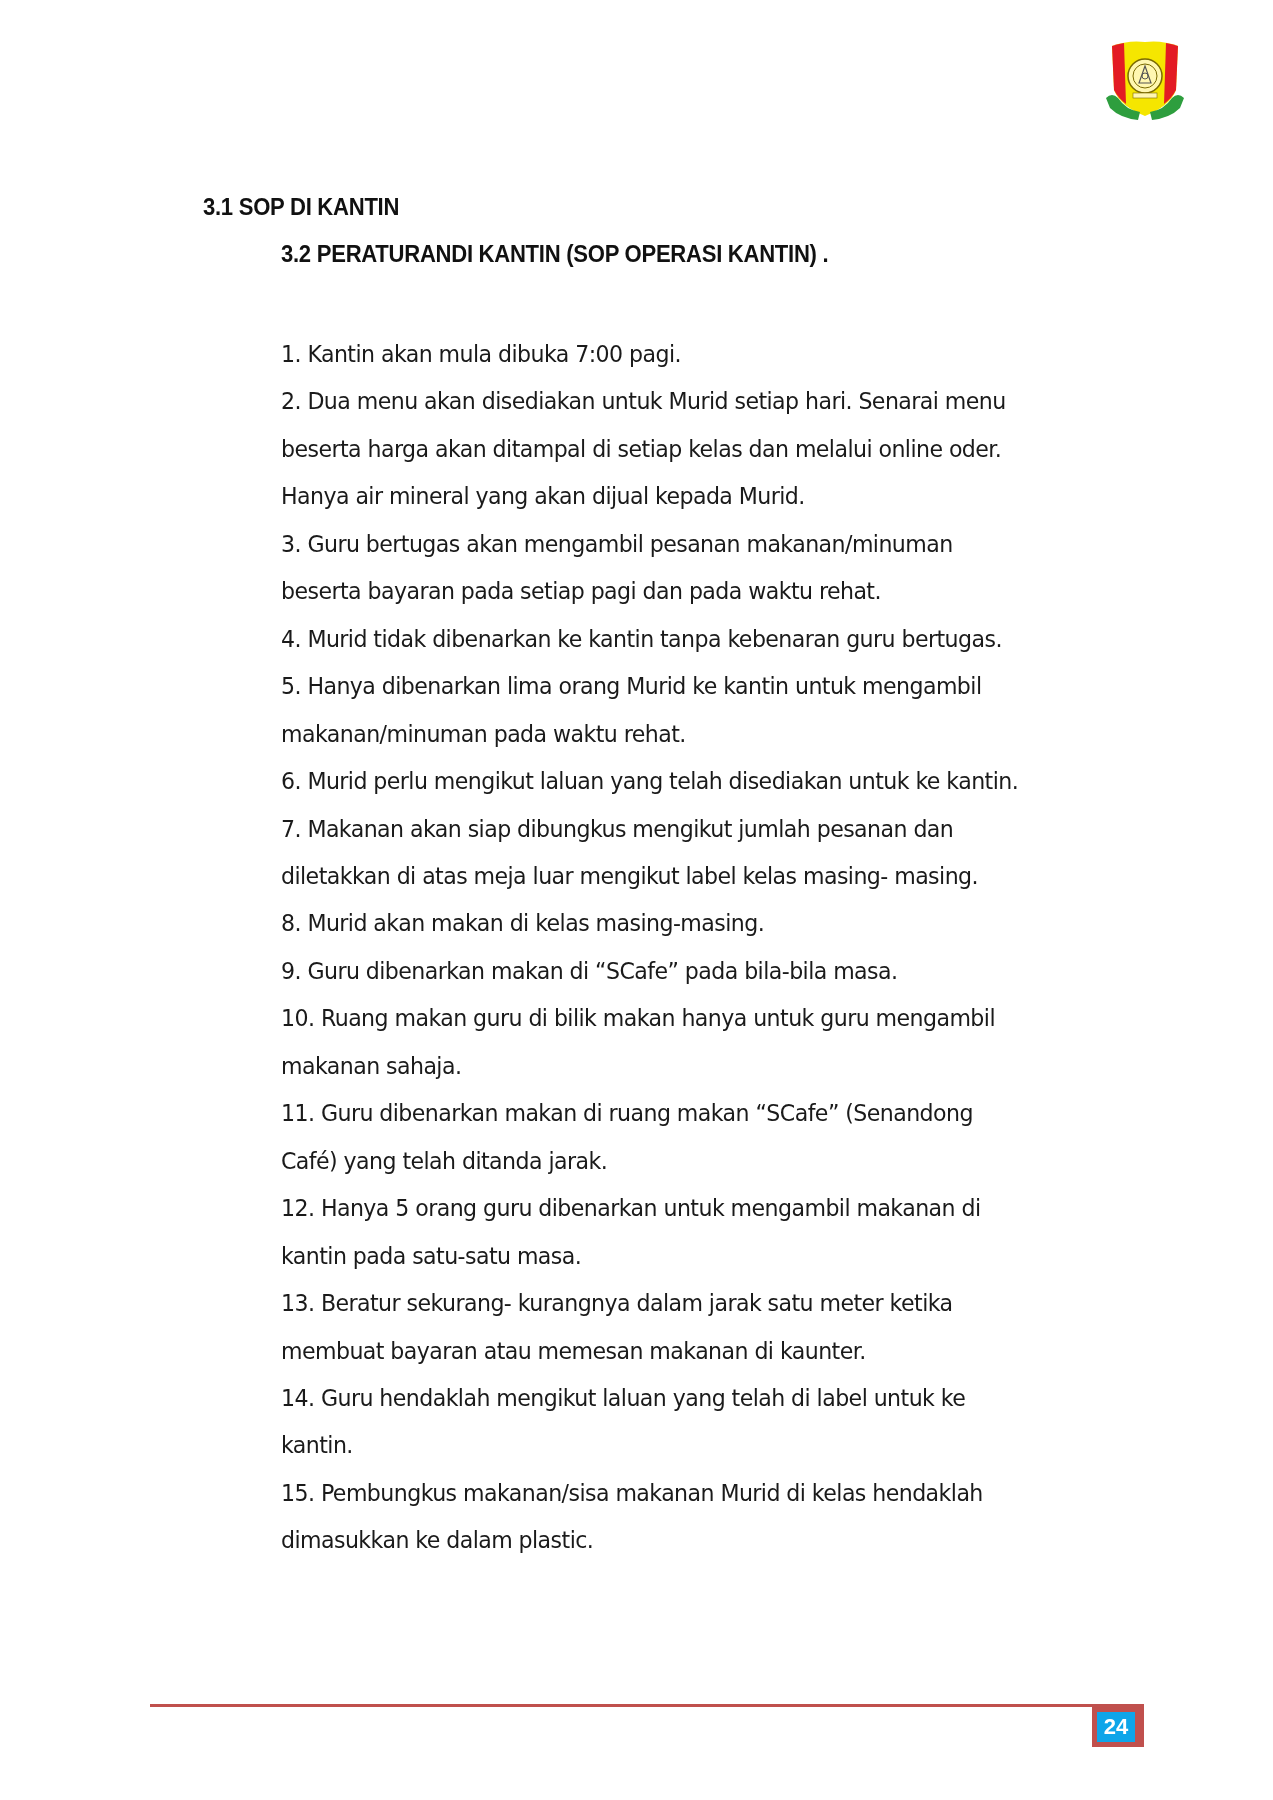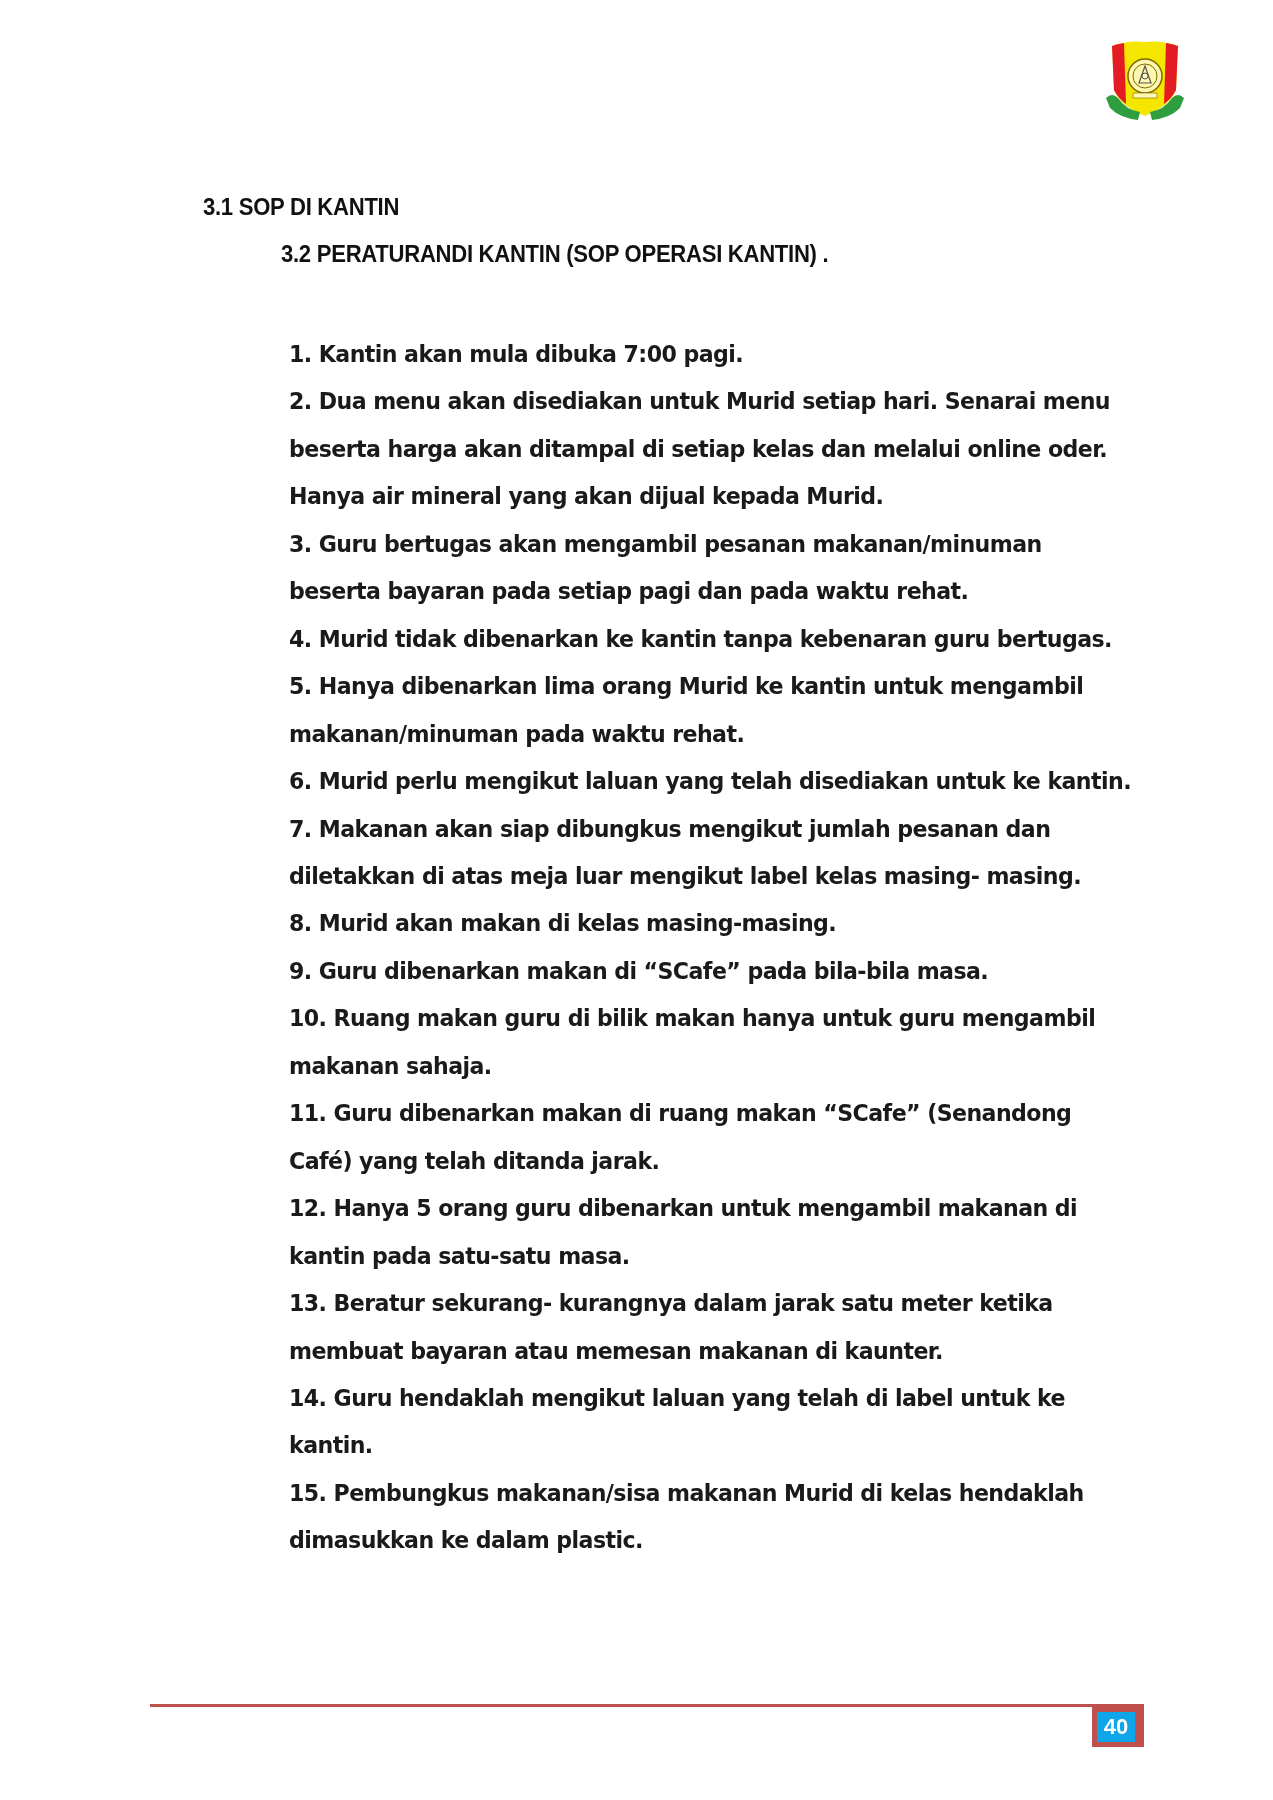--- a/index.html
+++ b/index.html
@@ -16,24 +16,24 @@
       font-size: 24px; letter-spacing: -0.3px; color: #111;
       transform: scaleX(0.92); transform-origin: left center;
     }
     .h2 {
       position: absolute; left: 281px; top: 240px;
       font-family: "Liberation Sans", sans-serif; font-weight: bold;
       font-size: 24px; letter-spacing: -0.3px; color: #111;
       transform: scaleX(0.92); transform-origin: left center;
     }
     .body-text {
-      position: absolute; left: 289px; top: 331px; width: 900px;
+      position: absolute; left: 281px; top: 331px; width: 900px;
       font-family: "DejaVu Sans", sans-serif; font-size: 23.5px;
       line-height: 47.45px; color: #1a1a1a; letter-spacing: -0.6px;
-      font-weight: 700;
+      font-weight: 400;
     }
     .line { white-space: nowrap; transform: scaleX(0.94); transform-origin: left center; }
     .rule {
       position: absolute; left: 150px; top: 1704px; width: 993px; height: 3px;
       background: #c0504d;
     }
     .page-box {
       position: absolute; left: 1092px; top: 1704px; width: 52px; height: 43px;
       background: #c0504d;
     }
@@ -92,13 +92,13 @@
   <div class="line">13. Beratur sekurang- kurangnya dalam jarak satu meter ketika</div>
   <div class="line">membuat bayaran atau memesan makanan di kaunter.</div>
   <div class="line">14. Guru hendaklah mengikut laluan yang telah di label untuk ke</div>
   <div class="line">kantin.</div>
   <div class="line">15. Pembungkus makanan/sisa makanan Murid di kelas hendaklah</div>
   <div class="line">dimasukkan ke dalam plastic.</div>
 </div>
 
 <div class="rule"></div>
 <div class="page-box"></div>
-<div class="page-num">40</div>
+<div class="page-num">24</div>
 
 </body></html>

